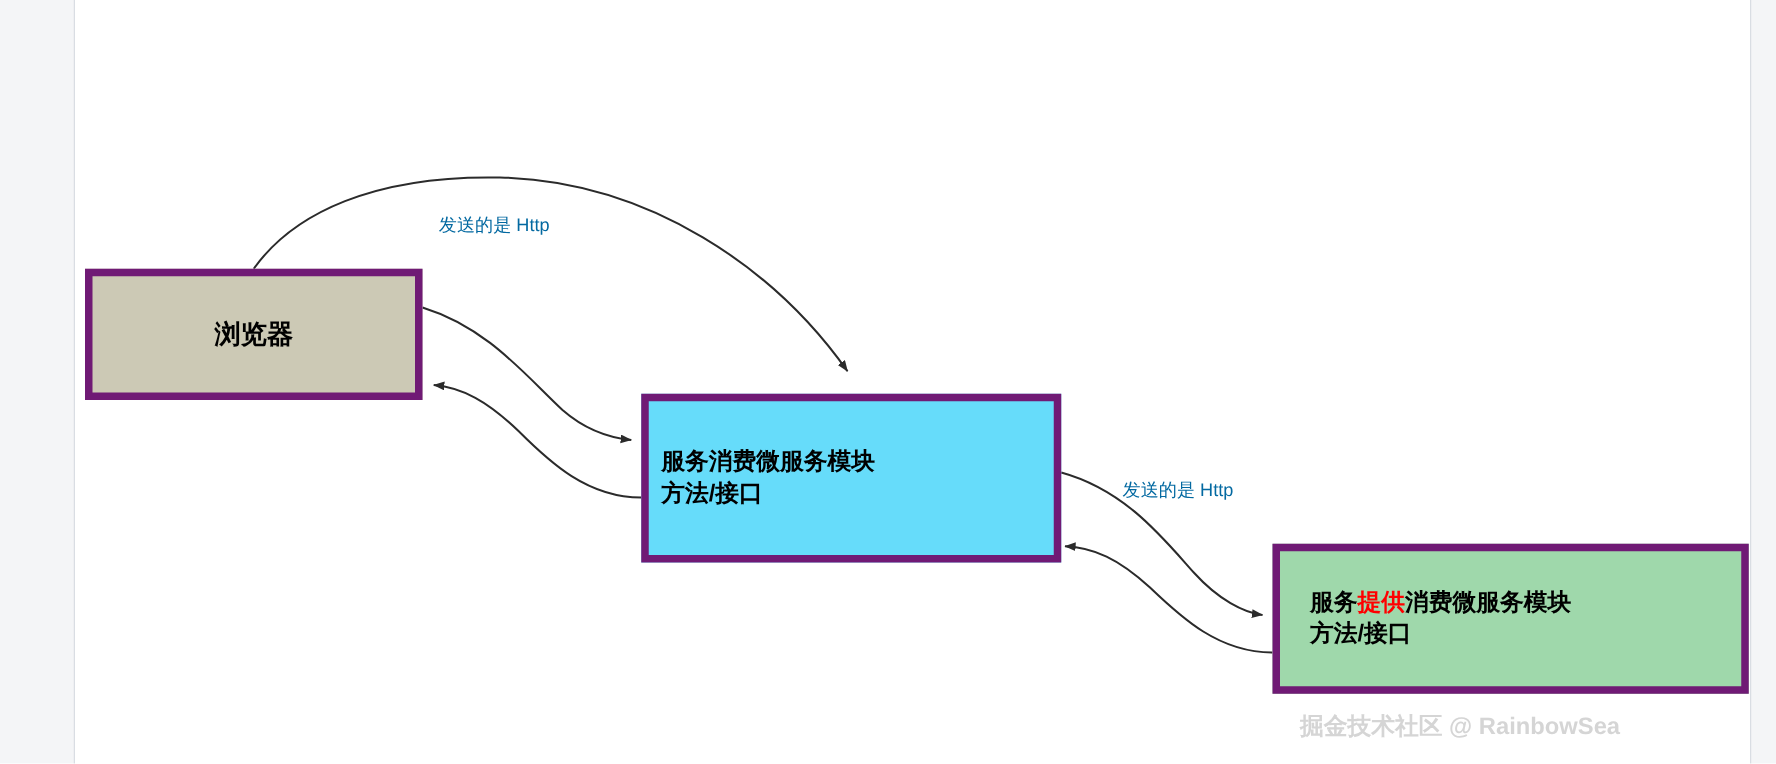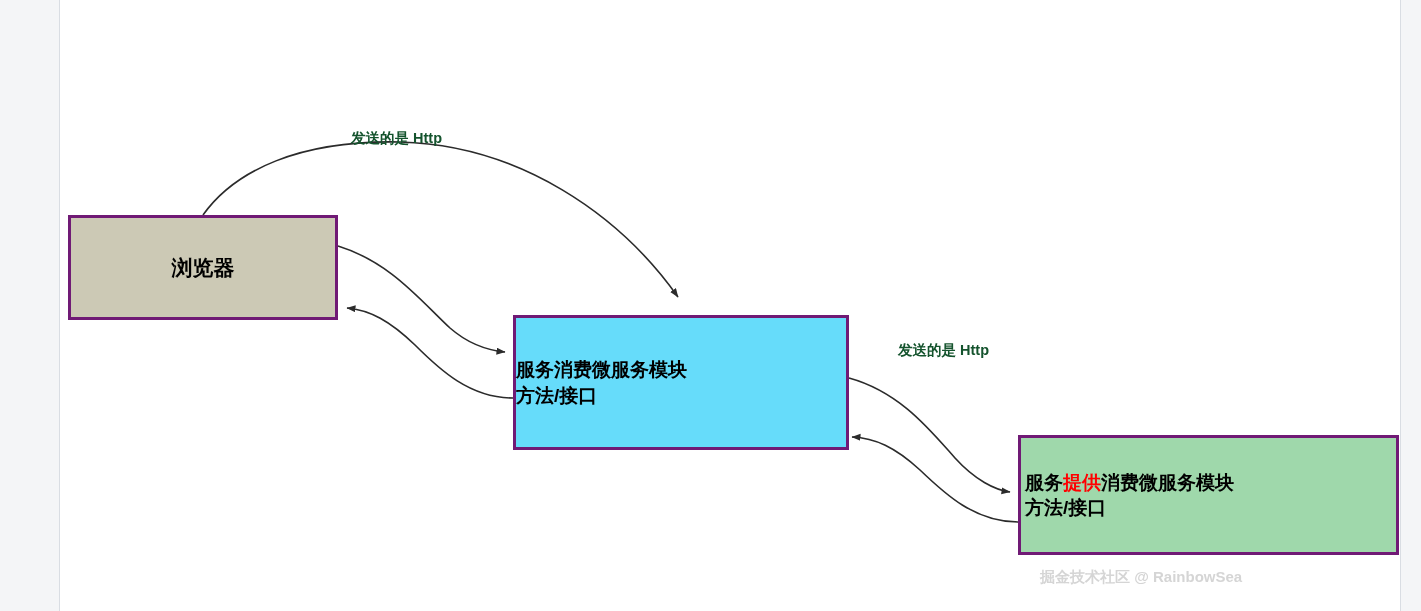--- a/index.html
+++ b/index.html
@@ -41,21 +41,21 @@
     position: absolute;
     left: 0;
     top: 0;
     width: 1421px;
     height: 611px;
     pointer-events: none;
   }
   .node {
     position: absolute;
     box-sizing: border-box;
-    border: 3px solid #701a75;
+    border: 6px solid #701a75;
     display: flex;
     flex-direction: column;
     justify-content: center;
     font-weight: bold;
     color: #000000;
   }
   .node-line {
     white-space: nowrap;
     line-height: 1.32;
   }
@@ -68,46 +68,48 @@
     align-items: center;
     text-align: center;
     font-size: 21px;
   }
   #node-consumer {
     left: 513px;
     top: 315px;
     width: 336px;
     height: 135px;
     background: #66dcfa;
+    padding-left: 10px;
     font-size: 19px;
   }
   #node-provider {
     left: 1018px;
     top: 435px;
     width: 381px;
     height: 120px;
     background: #9fd8ab;
-    padding-left: 4px;
+    padding-left: 24px;
     font-size: 19px;
   }
   .edge-label {
     position: absolute;
     font-size: 14.5px;
-    font-weight: bold;
-    color: #14532d;
+    font-weight: normal;
+    color: #0369a1;
     white-space: nowrap;
+    margin-top: 42px;
   }
   #label-http-1 { left: 351px; top: 129px; }
   #label-http-2 { left: 898px; top: 341px; }
   .hl-red { color: #ff0000; }
   .watermark {
     position: absolute;
     left: 1040px;
     top: 568px;
-    font-size: 15px;
+    font-size: 19px;
     color: #d5d5d5;
     font-weight: bold;
     white-space: nowrap;
   }
 </style>
 </head>
 <body>
 
 <div id="canvas">
 

